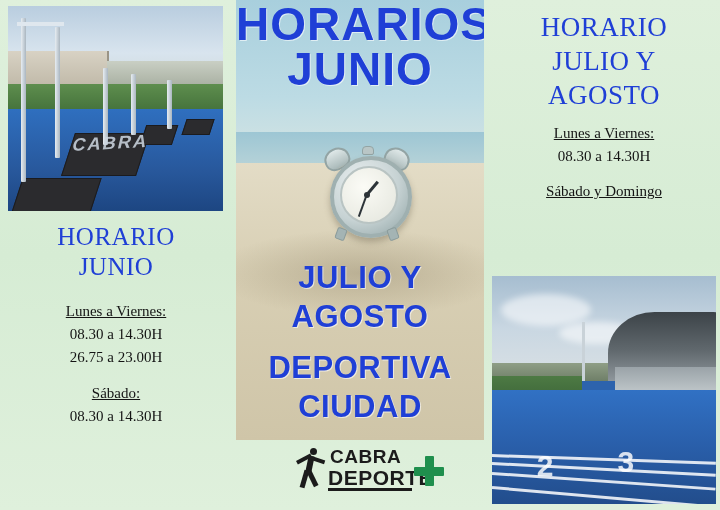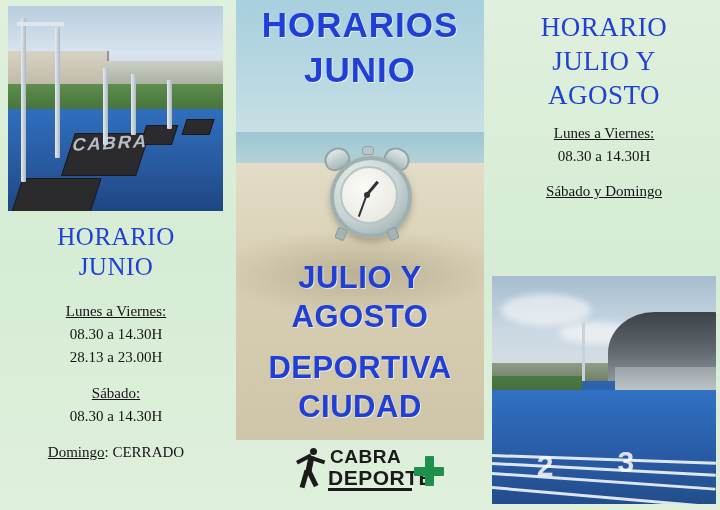--- a/index.html
+++ b/index.html
@@ -232,21 +232,21 @@
 
   .center-title {
     position: absolute;
     left: 0;
     top: 2px;
     width: 248px;
     text-align: center;
     color: #1f3fd6;
     font-family: "Liberation Sans", sans-serif;
     font-weight: bold;
-    font-size: 35px;
+    font-size: 46px;
     line-height: 45px;
     letter-spacing: 1px;
     text-shadow: 1px 1px 0 rgba(255,255,255,0.6);
   }
   .center-sub {
     position: absolute;
     left: 0;
     top: 258px;
     width: 248px;
     text-align: center;
@@ -462,28 +462,25 @@
 
     <div class="left-title">
       <div>HORARIO</div>
       <div>JUNIO</div>
     </div>
 
     <div class="left-body">
       <div class="grp">
         <div class="hd">Lunes a Viernes:</div>
         <div>08.30 a 14.30H</div>
-        <div>28.13 a 23.00H</div>
+        <div>26.75 a 23.00H</div>
       </div>
       <div class="grp">
         <div class="hd">Sábado:</div>
         <div>08.30 a 14.30H</div>
-      </div>
-      <div class="grp">
-        <span class="hd-inline">Domingo</span><span>: CERRADO</span>
       </div>
     </div>
   </div>
 
   <div class="center-col">
     <div class="center-photo">
       <div class="sea"></div>
       <div class="sand"></div>
       <div class="sand-shadow"></div>
       <div class="clock">

